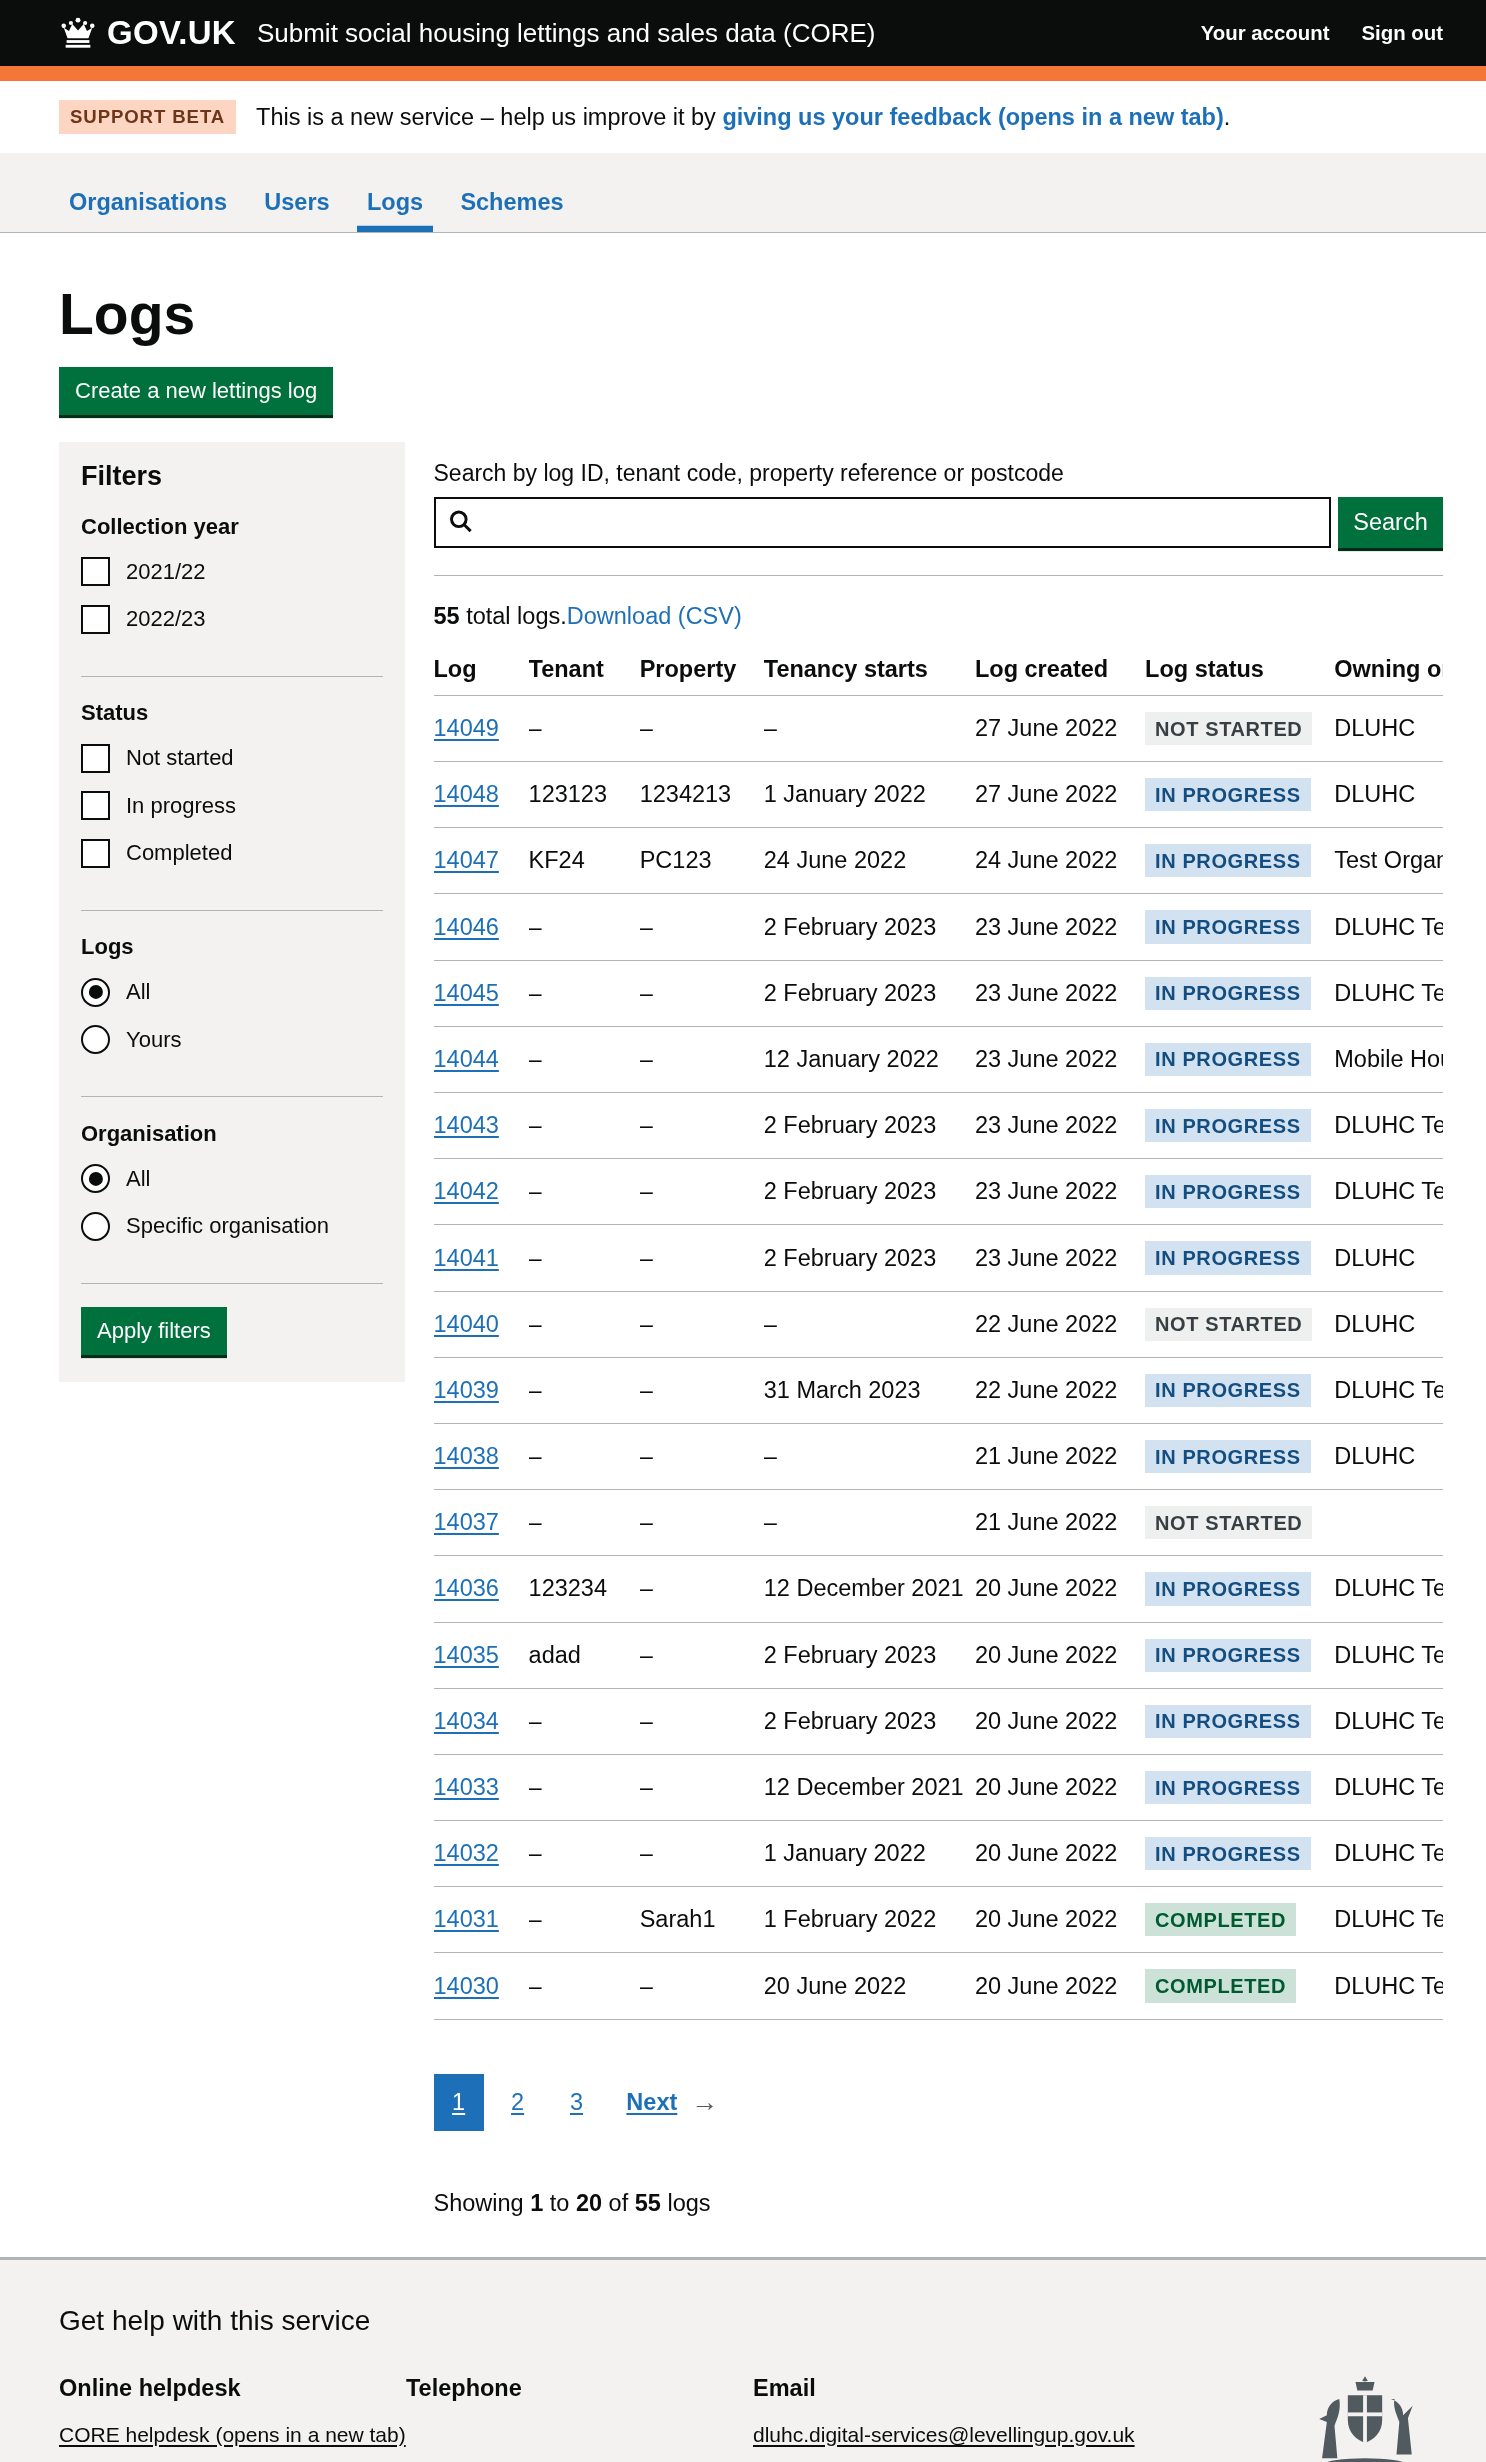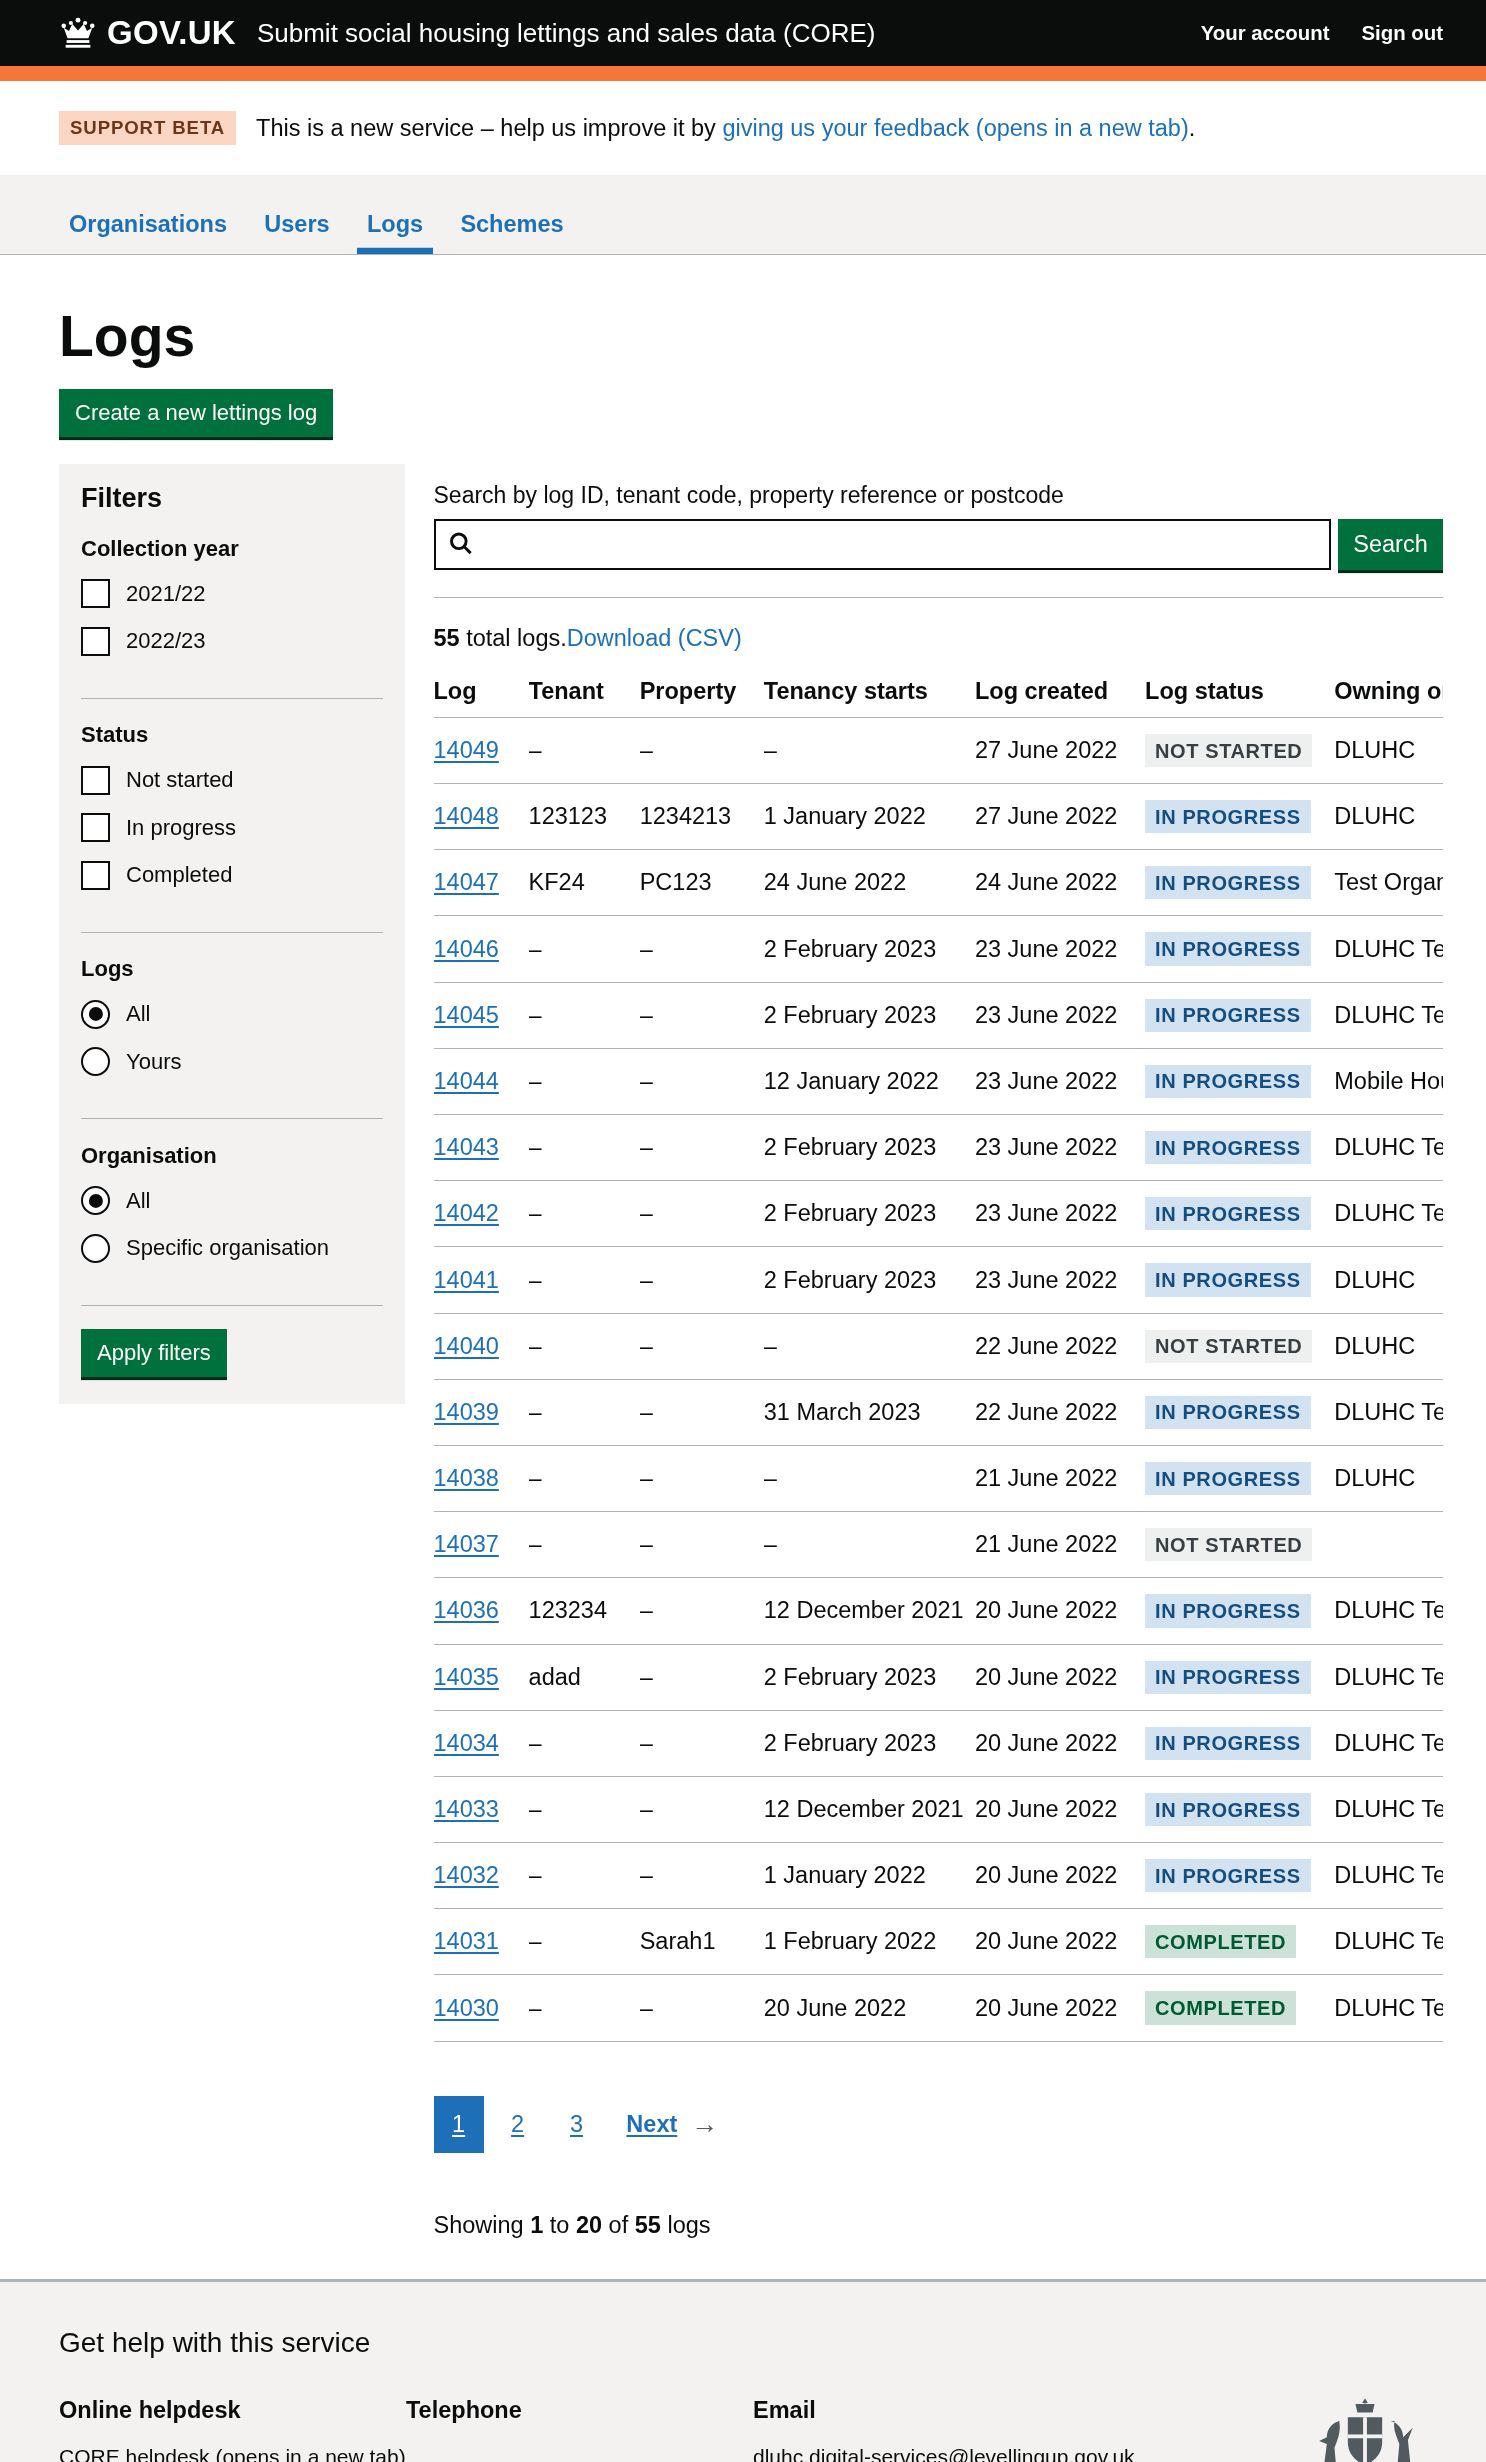--- a/index.html
+++ b/index.html
@@ -11,25 +11,25 @@
                  padding:0 43px 0 59px; }
   .logo { display:flex; align-items:center; gap:10px; }
   .logo-text { color:#fff; font-size:33px; font-weight:bold; letter-spacing:0.3px; }
   .service-name { color:#fff; font-size:26px; margin-left:21px; font-weight:400; }
   .header-links { margin-left:auto; display:flex; gap:32px; }
   .header-link { color:#fff; font-size:20.4px; font-weight:bold; text-decoration:none; }
 
   .accent-bar { height:15px; background:var(--accent-orange); }
 
   
-  .phase-banner { background:#fff; padding:30px 59px; display:flex; align-items:center; }
+  .phase-banner { background:#fff; padding:19px 59px; display:flex; align-items:center; }
   .beta-tag { background:var(--beta-tag-bg); color:var(--beta-tag-text); font-weight:bold;
               font-size:18.6px; letter-spacing:0.9px; padding:6.2px 11px; display:inline-block; }
   .phase-text { font-size:23.5px; margin-left:20px; }
-  .phase-text a { color:var(--brand-blue); }
+  .phase-text a { color:var(--brand-blue);font-weight:bold; }
 
   
   .primary-nav { background:var(--panel-grey); border-bottom:1.2px solid var(--border-grey); }
   .nav-inner { padding:0 59px; display:flex; gap:17.3px; }
   .nav-item { display:inline-block; padding:36px 10px 16px; font-size:23.5px; font-weight:bold;
               color:var(--brand-blue); text-decoration:none; }
   .nav-item.active { box-shadow:inset 0 -6.2px 0 var(--brand-blue); }
 
   
   .page { padding:0 43px 40px 59px; }

